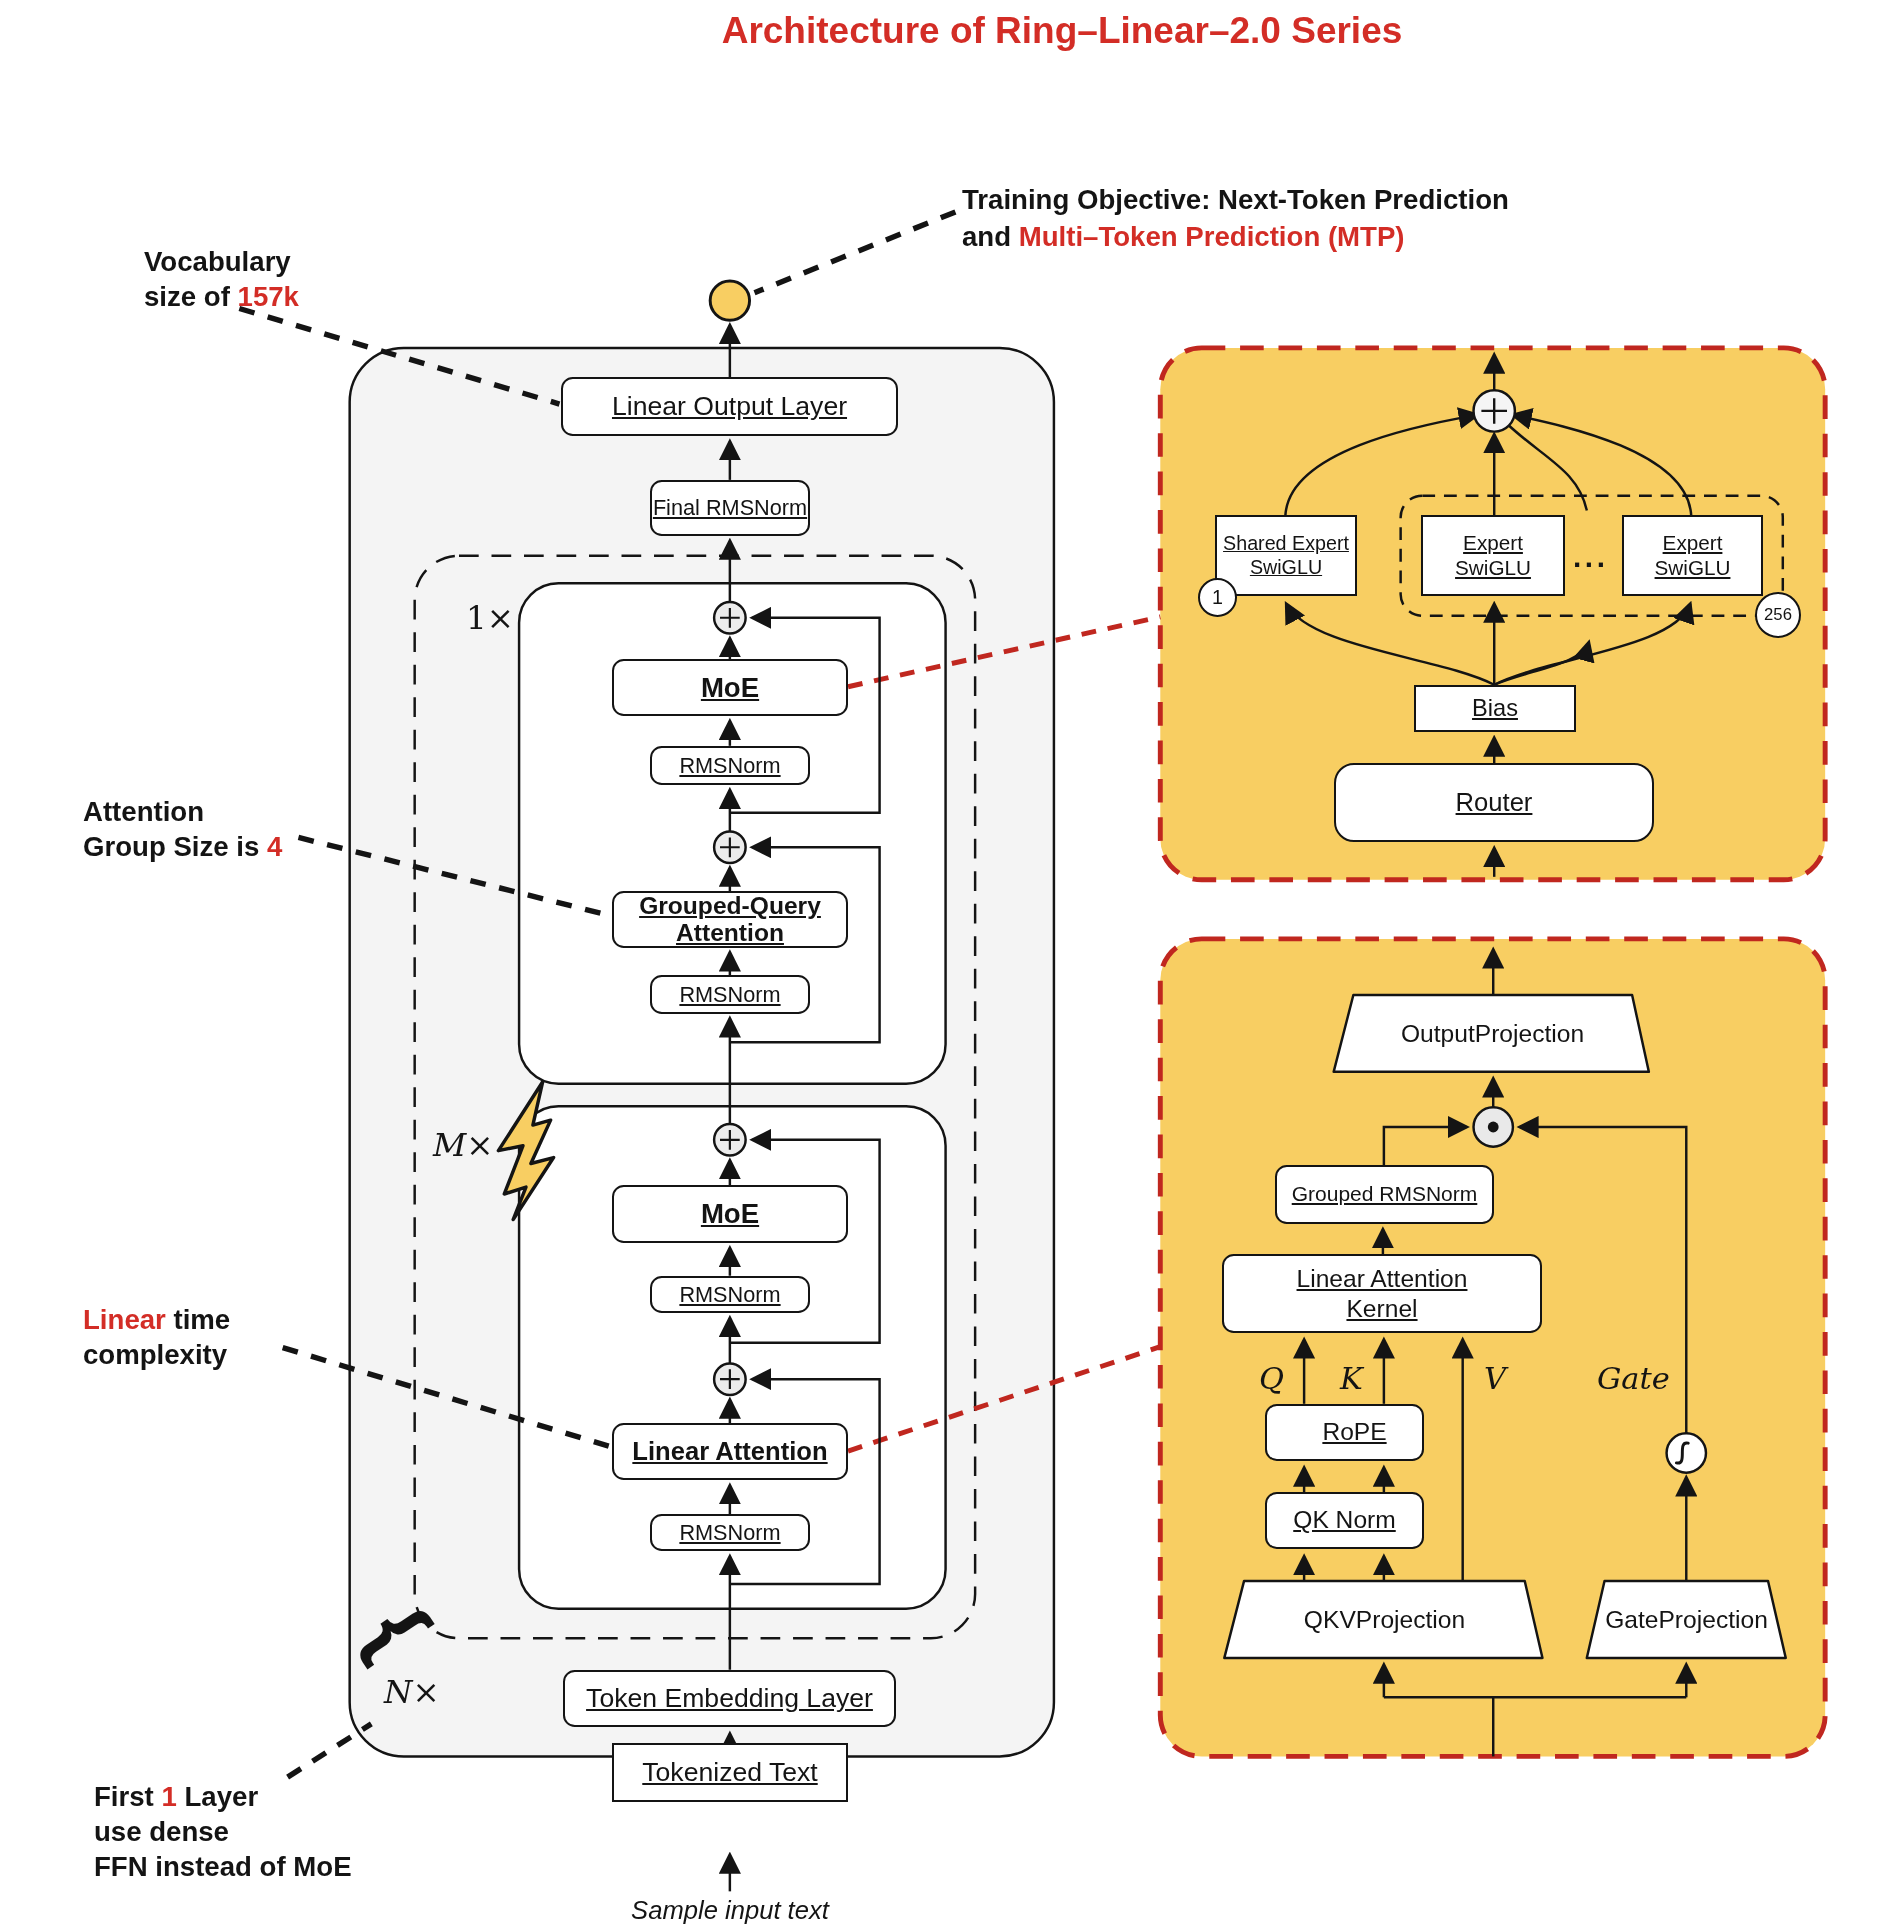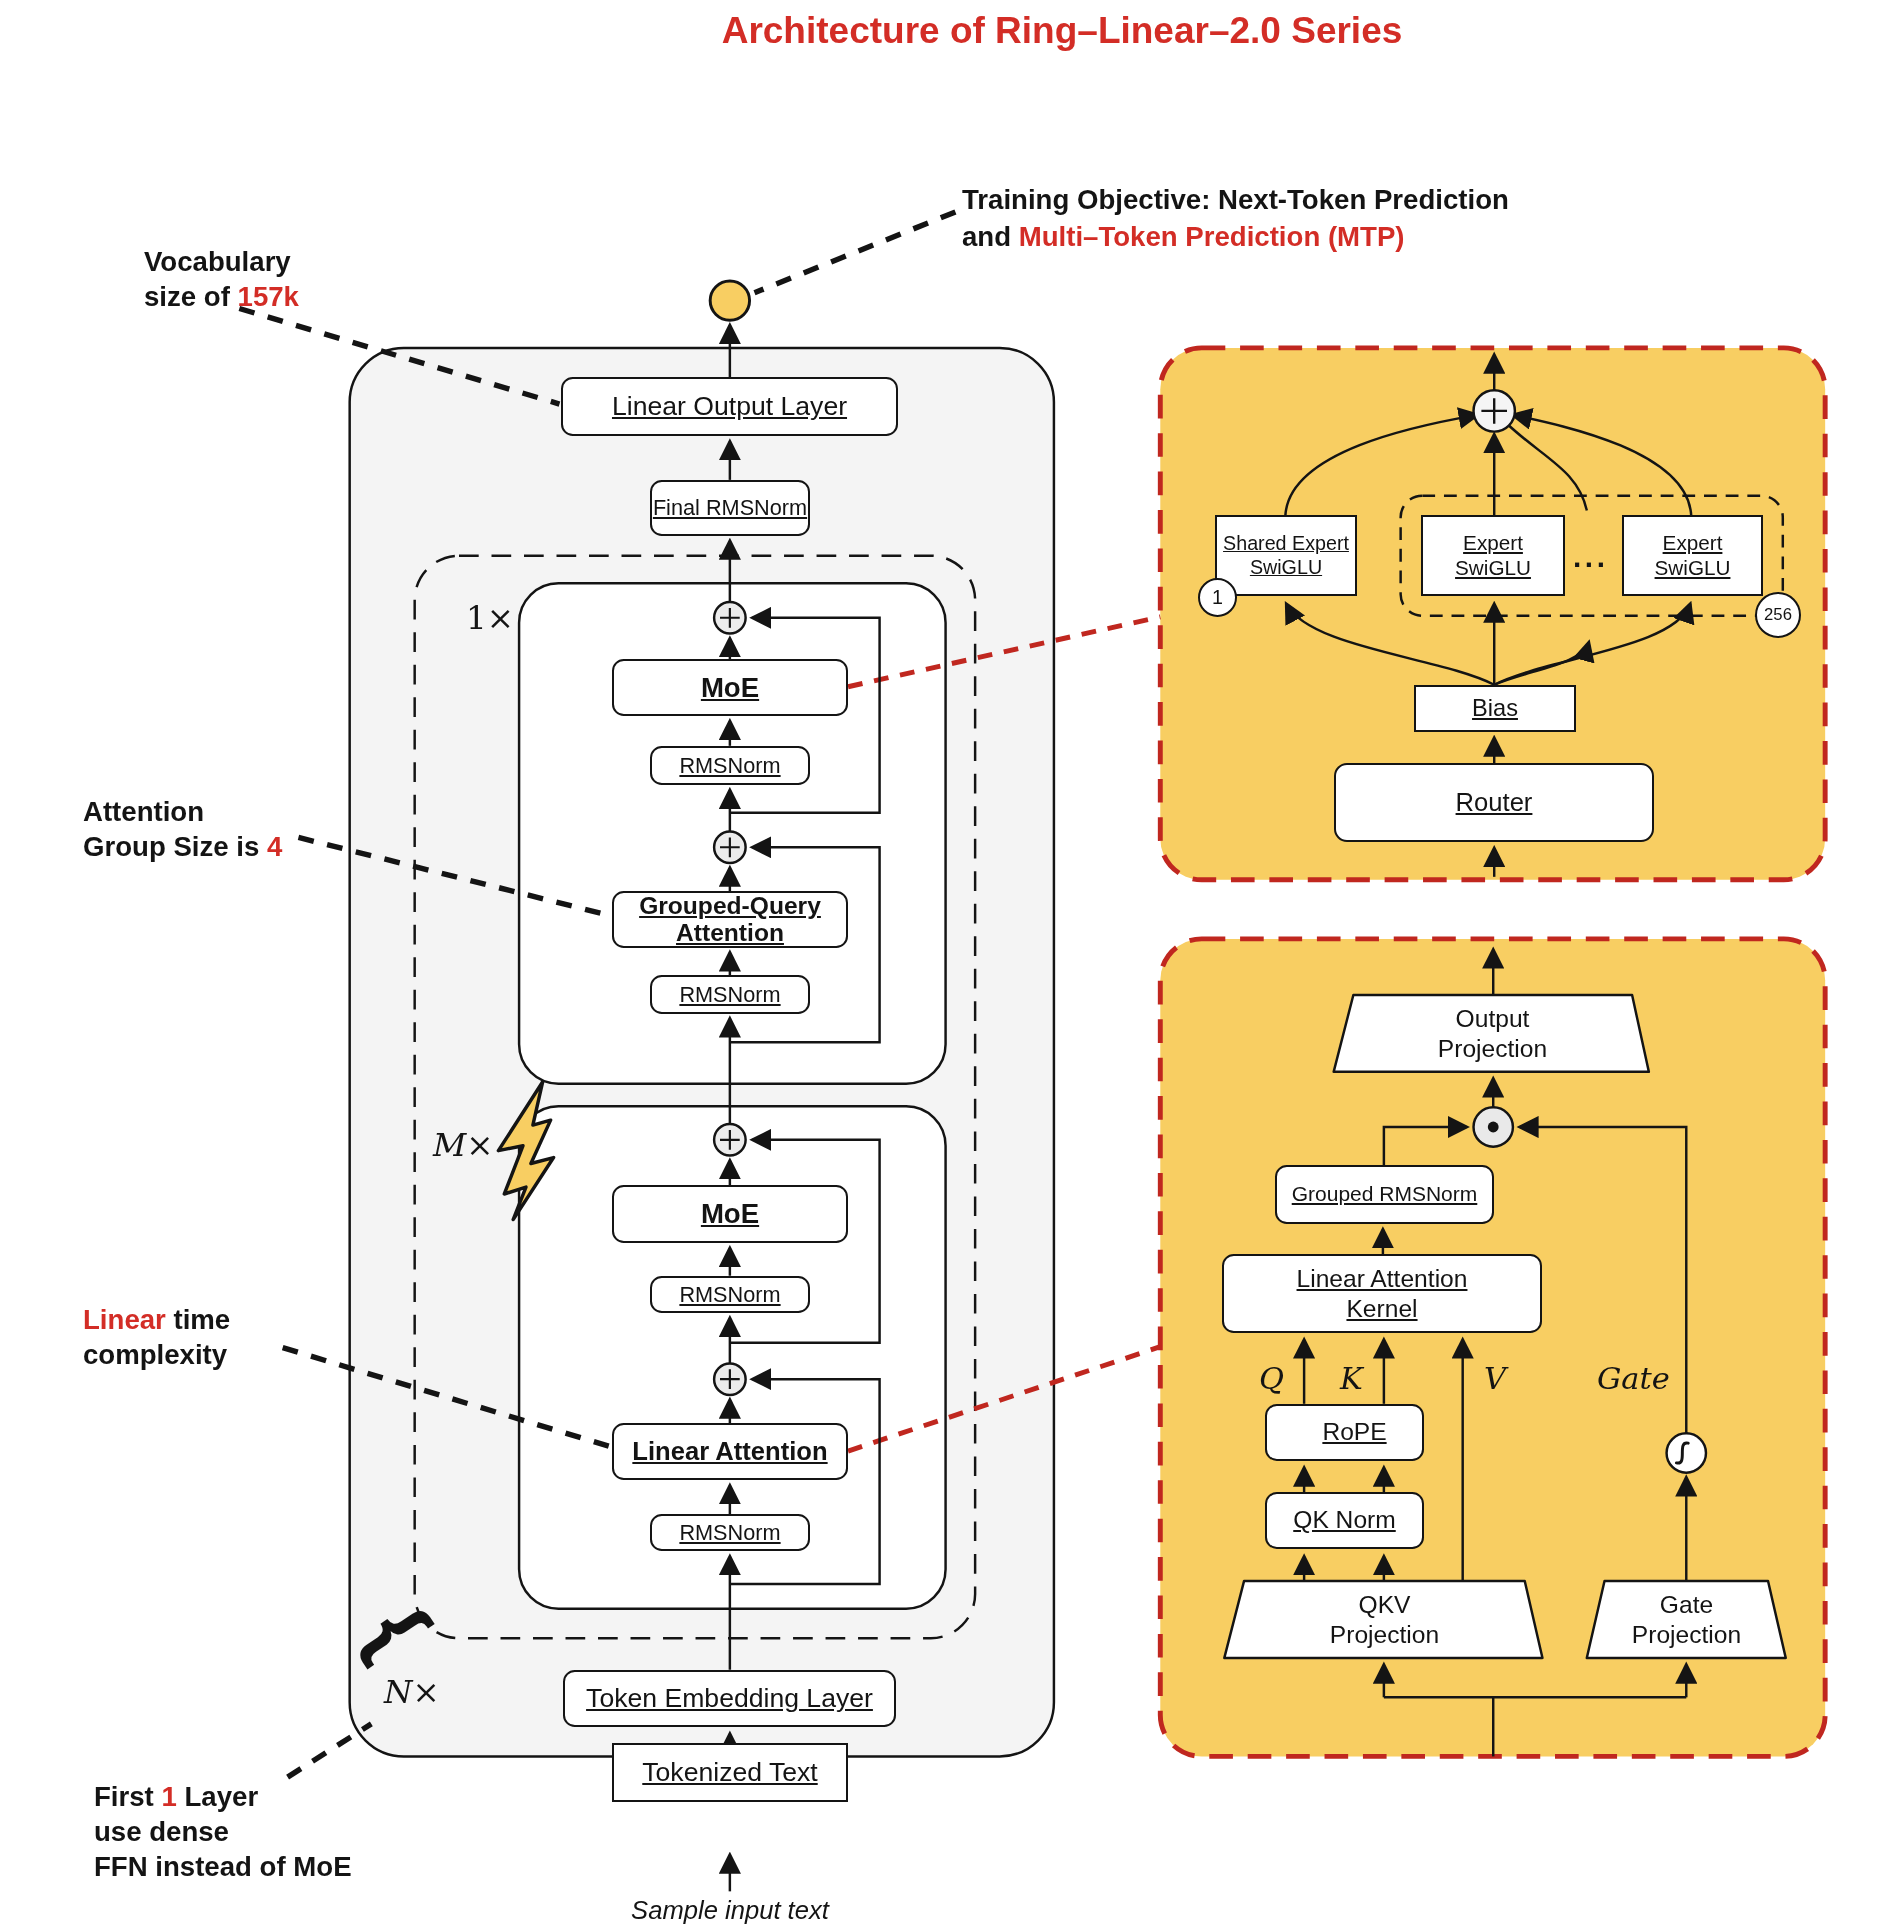--- a/index.html
+++ b/index.html
@@ -13,21 +13,21 @@
   .bold{font-weight:bold;}
   .red{color:var(--red,#d32d26);}
   .title{position:absolute;font-size:37px;font-weight:bold;color:var(--red,#d32d26);
          text-align:center;white-space:nowrap;}
   .note{position:absolute;font-size:27.6px;font-weight:bold;line-height:35px;white-space:nowrap;}
   .serif{font-family:"DejaVu Serif","Liberation Serif",serif;}
   .it{font-style:italic;}
   .mult{position:absolute;font-size:32.5px;white-space:nowrap;}
   .badge{position:absolute;background:#fff;border:2.5px solid #141414;border-radius:50%;
          box-sizing:border-box;display:flex;align-items:center;justify-content:center;}
-  .tptext{position:absolute;display:flex;flex-direction:column;align-items:center;
+  .tptext{position:absolute;display:flex;flex-direction:row;align-items:center;
           justify-content:center;text-align:center;font-size:24.6px;line-height:29.6px;}
   .ell{position:absolute;font-size:29.6px;font-weight:bold;letter-spacing:2px;}
   .brace{position:absolute;font-size:87px;font-weight:bold;transform:rotate(56deg);}
   .sample{position:absolute;font-style:italic;font-size:25.6px;text-align:center;white-space:nowrap;}
 </style>
 </head>
 <body>
 
 <div class="stage">
 
@@ -247,21 +247,21 @@
   <div class="ell" style="left:1573px;top:548px;">···</div>
   <div class="badge" style="left:1198px;top:578px;width:39px;height:39px;font-size:19.7px;">
     <span>1</span>
   </div>
   <div class="badge" style="left:1755px;top:592px;width:46px;height:46px;font-size:16.7px;">
     <span>256</span>
   </div>
   <div class="box sq" style="left:1414px;top:685px;width:162px;height:47px;font-size:23.6px;">
     <span>Bias</span>
   </div>
-  <div class="box" style="left:1334px;top:763px;width:320px;height:79px;font-size:25.6px;border-radius:13px;">
+  <div class="box" style="left:1334px;top:763px;width:320px;height:79px;font-size:25.6px;border-radius:20px;">
     <span>Router</span>
   </div>
 
   <div class="tptext" style="left:1353px;top:999px;width:279px;height:69px;">
     <span>Output</span>
     <span>Projection</span>
   </div>
   <div class="box" style="left:1275px;top:1165px;width:219px;height:59px;font-size:21px;">
     <span>Grouped RMSNorm</span>
   </div>

